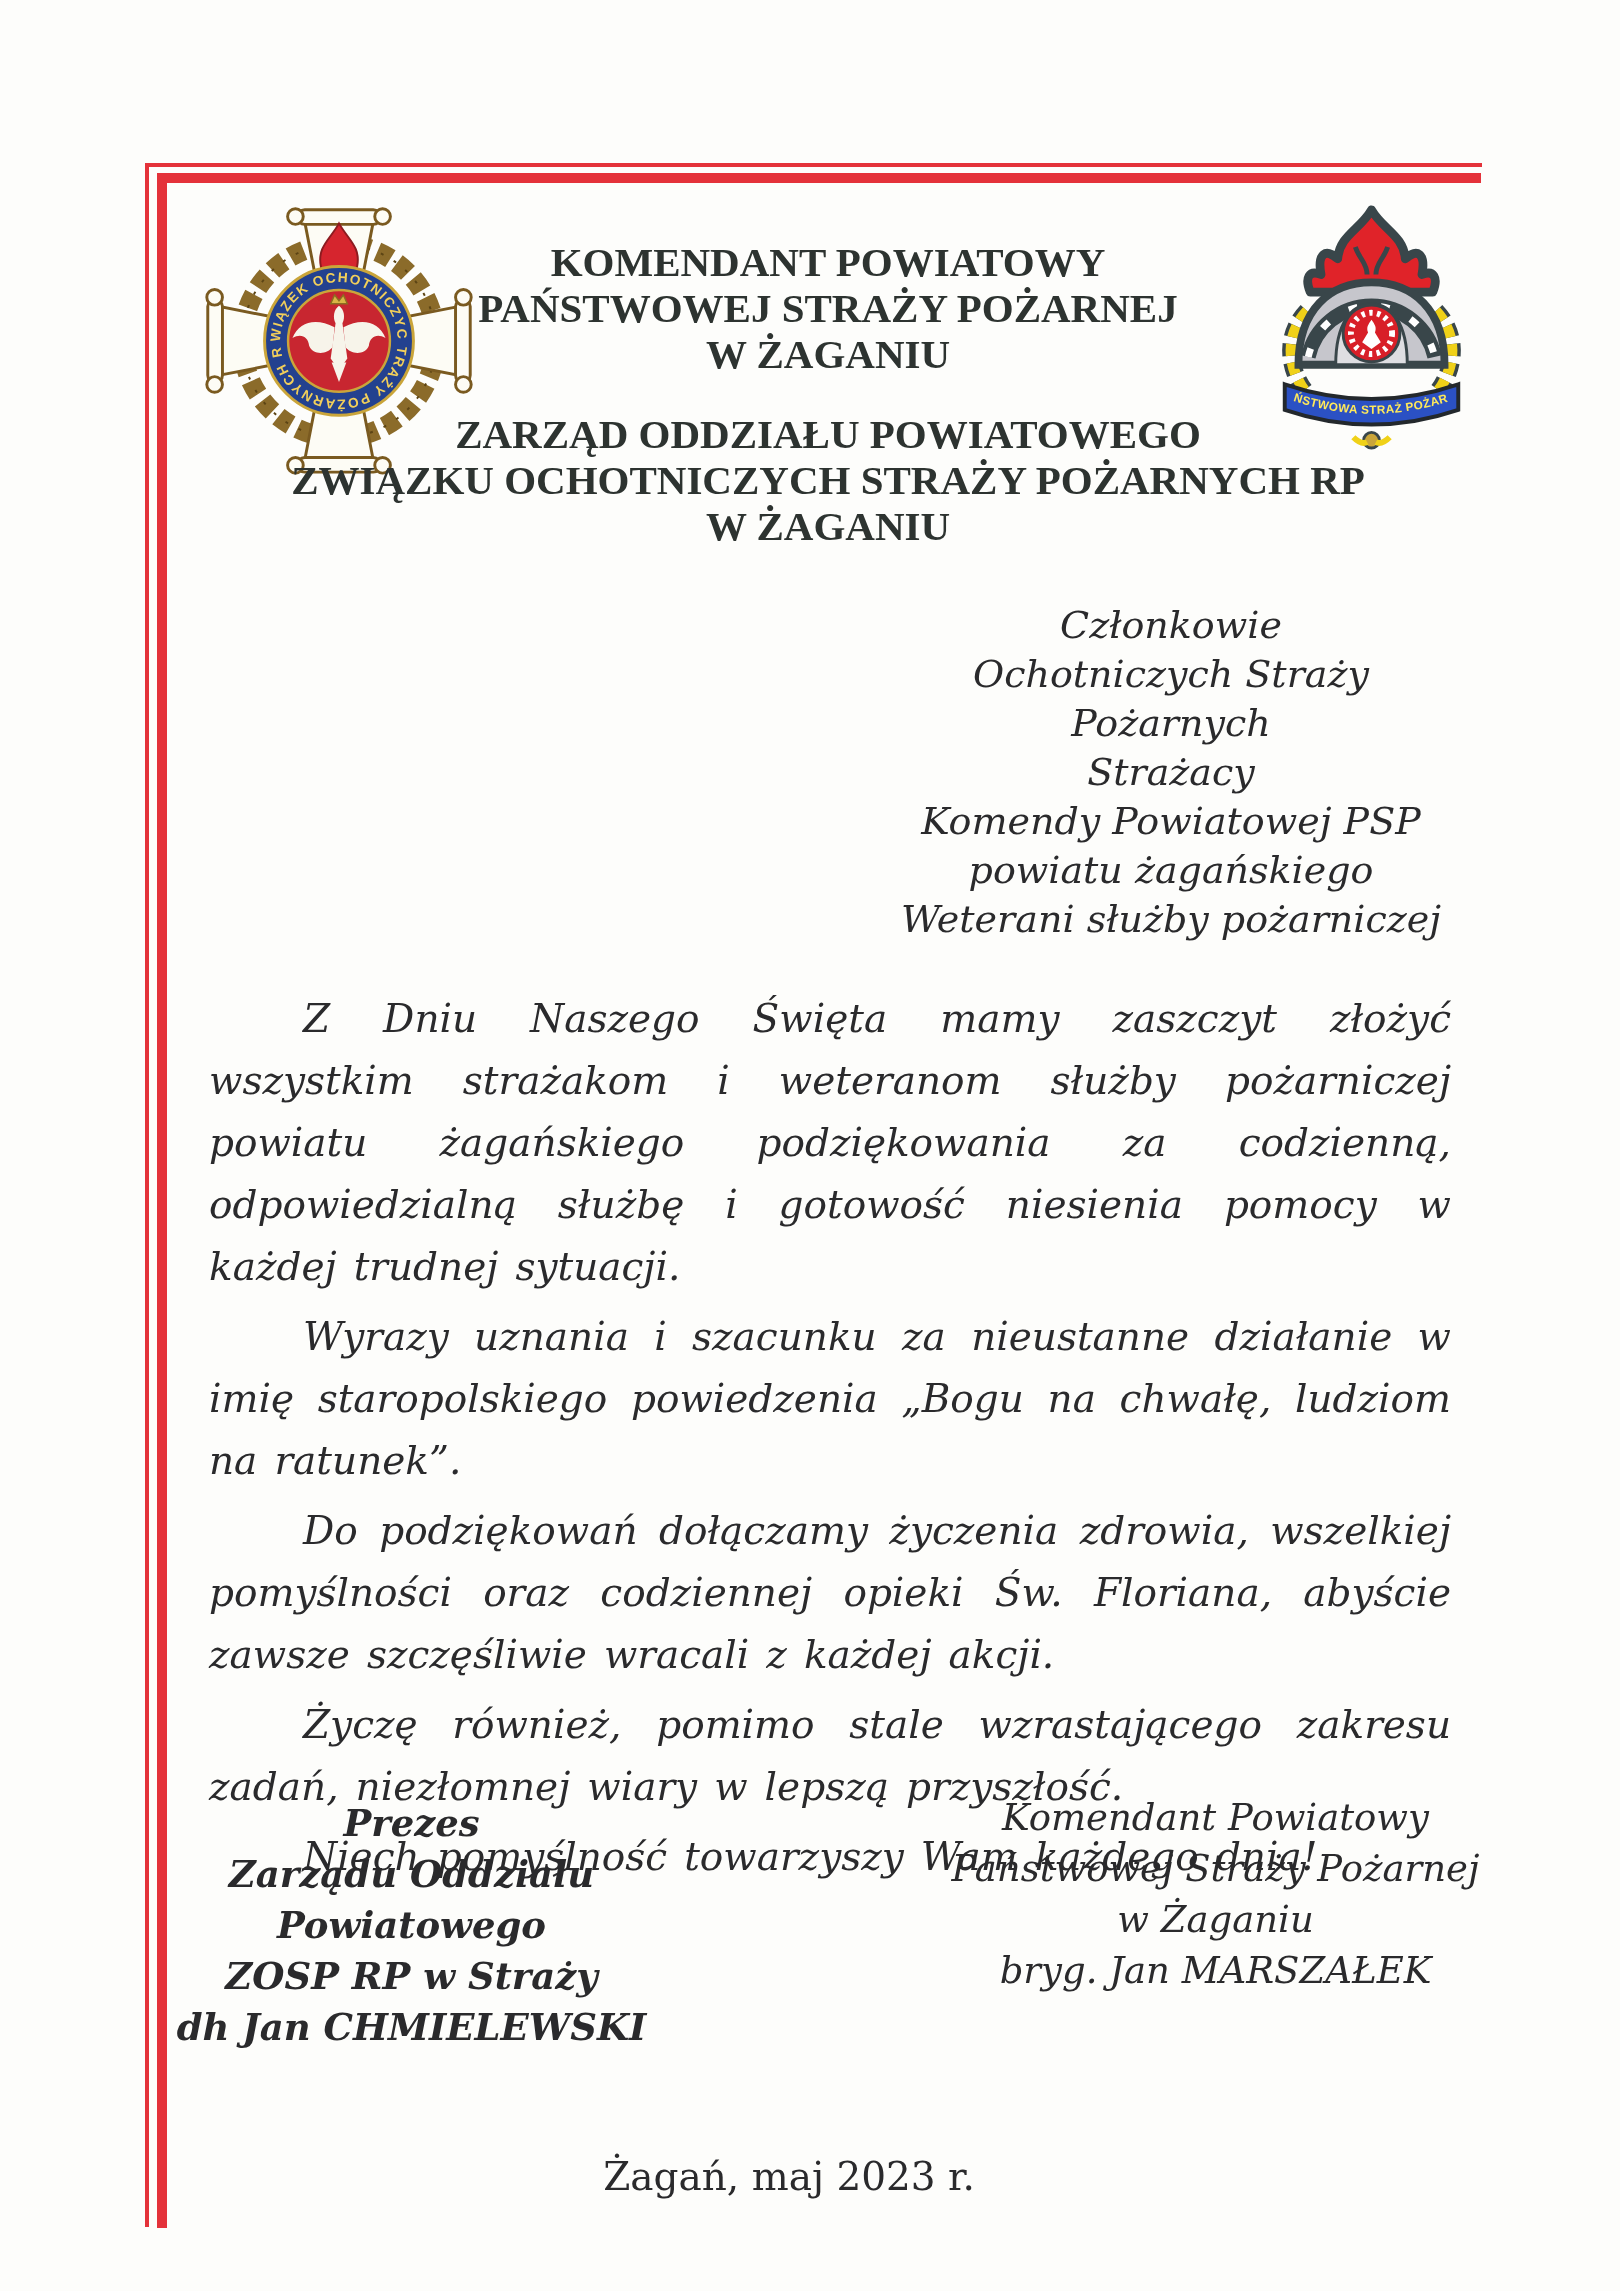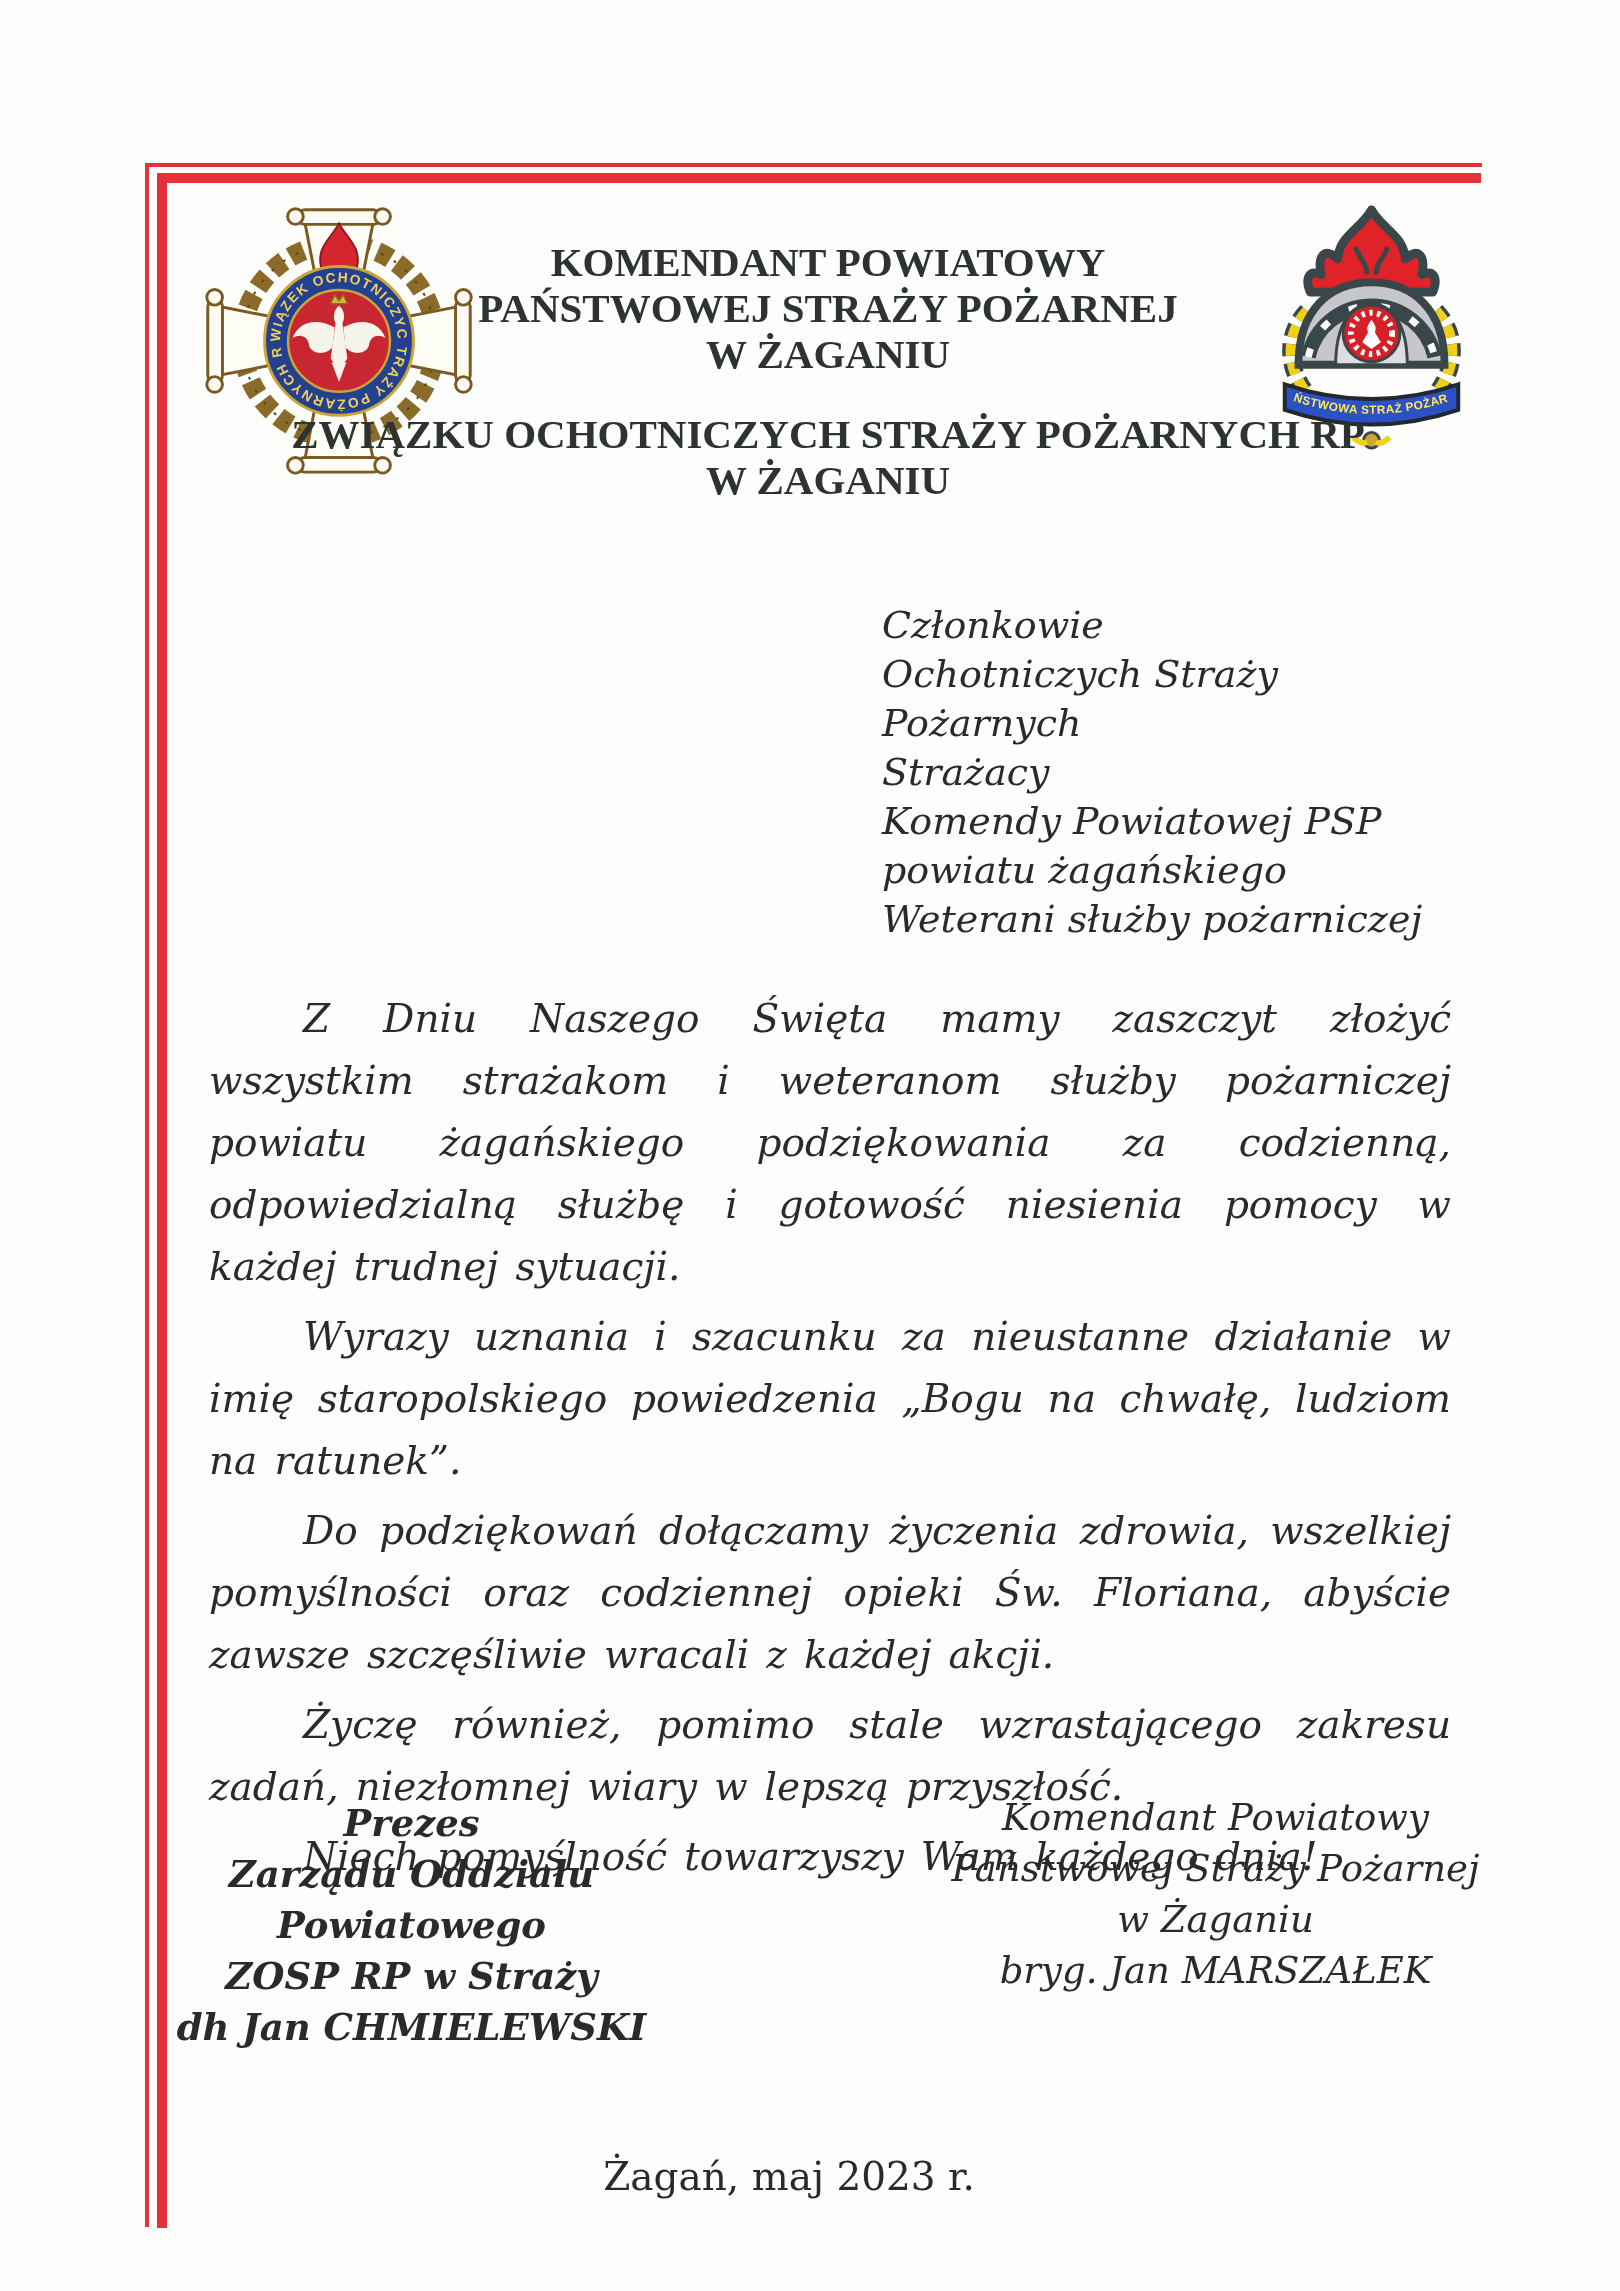--- a/index.html
+++ b/index.html
@@ -25,21 +25,21 @@
 
   .letterhead {
     position:absolute; left:235px; top:239px; width:1186px;
     text-align:center; font-family:"Liberation Serif", serif;
     font-weight:bold; font-size:41px; line-height:46px; color:#2d3330;
   }
   .letterhead .gap { height:34px; }
 
   .addressee {
     position:absolute; left:882px; top:601px; width:578px;
-    font-style:italic; font-size:38px; line-height:49px; color:#2a2a2c;
+    font-style:italic; font-size:38px; line-height:49px; color:#2a2a2c;text-align:center;
   }
 
   .body-text {
     position:absolute; left:201px; top:980px; width:1258px;
     font-style:italic; font-size:39px; line-height:62px;
     text-align:justify; color:#2a2a2c;
   }
   .body-text p { margin:8px; text-indent:94px; word-spacing:0.12em; }
 
   .sig {
@@ -128,20 +128,21 @@
     </text>
     <circle cx="102.5" cy="243" r="8" fill="#caa53a" stroke="#39464a" stroke-width="3"></circle>
     <path d="M84,240 q8,8 14,5 M121,240 q-8,8 -14,5" stroke="#f0d118" stroke-width="6" fill="none"></path>
   </svg>
 
   <div class="letterhead">
     <div>KOMENDANT POWIATOWY</div>
     <div>PAŃSTWOWEJ STRAŻY POŻARNEJ</div>
     <div>W ŻAGANIU</div>
     <div class="gap"></div>
+    <div>ZARZĄD ODDZIAŁU POWIATOWEGO</div>
     <div>ZWIĄZKU OCHOTNICZYCH STRAŻY POŻARNYCH  RP</div>
     <div>W ŻAGANIU</div>
   </div>
 
   <div class="addressee">
     <div>Członkowie</div>
     <div>Ochotniczych Straży Pożarnych</div>
     <div>Strażacy</div>
     <div>Komendy Powiatowej PSP</div>
     <div>powiatu żagańskiego</div>

